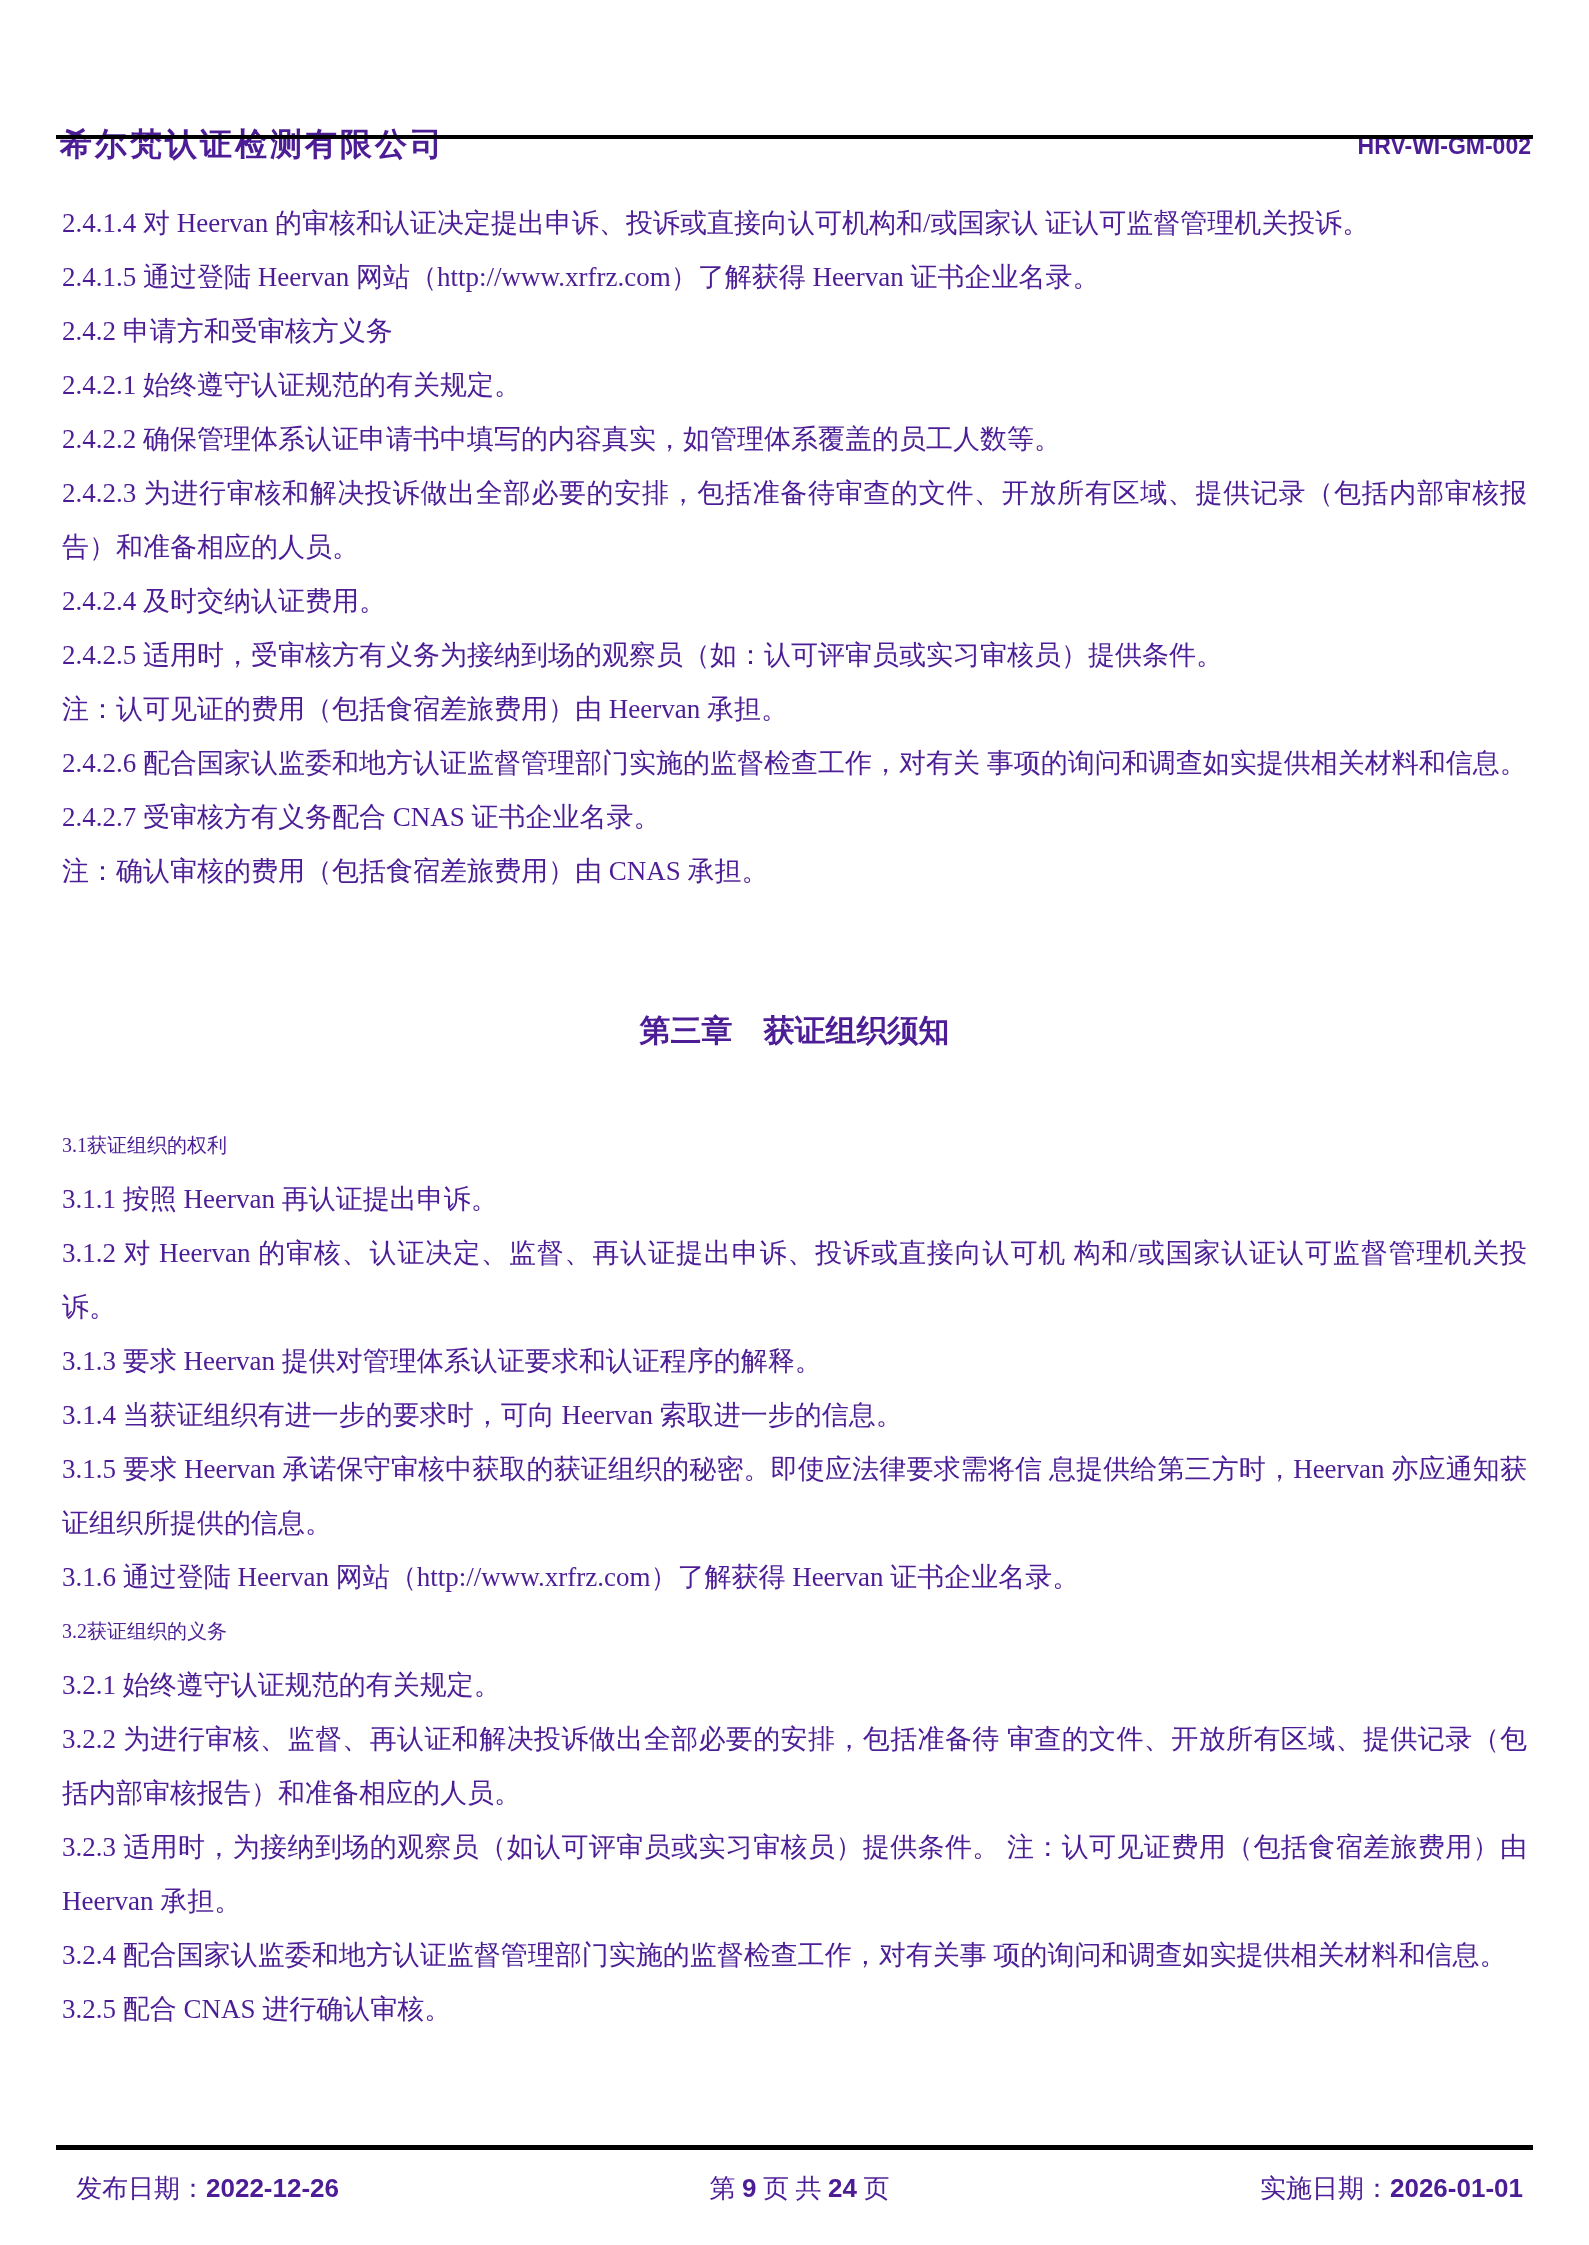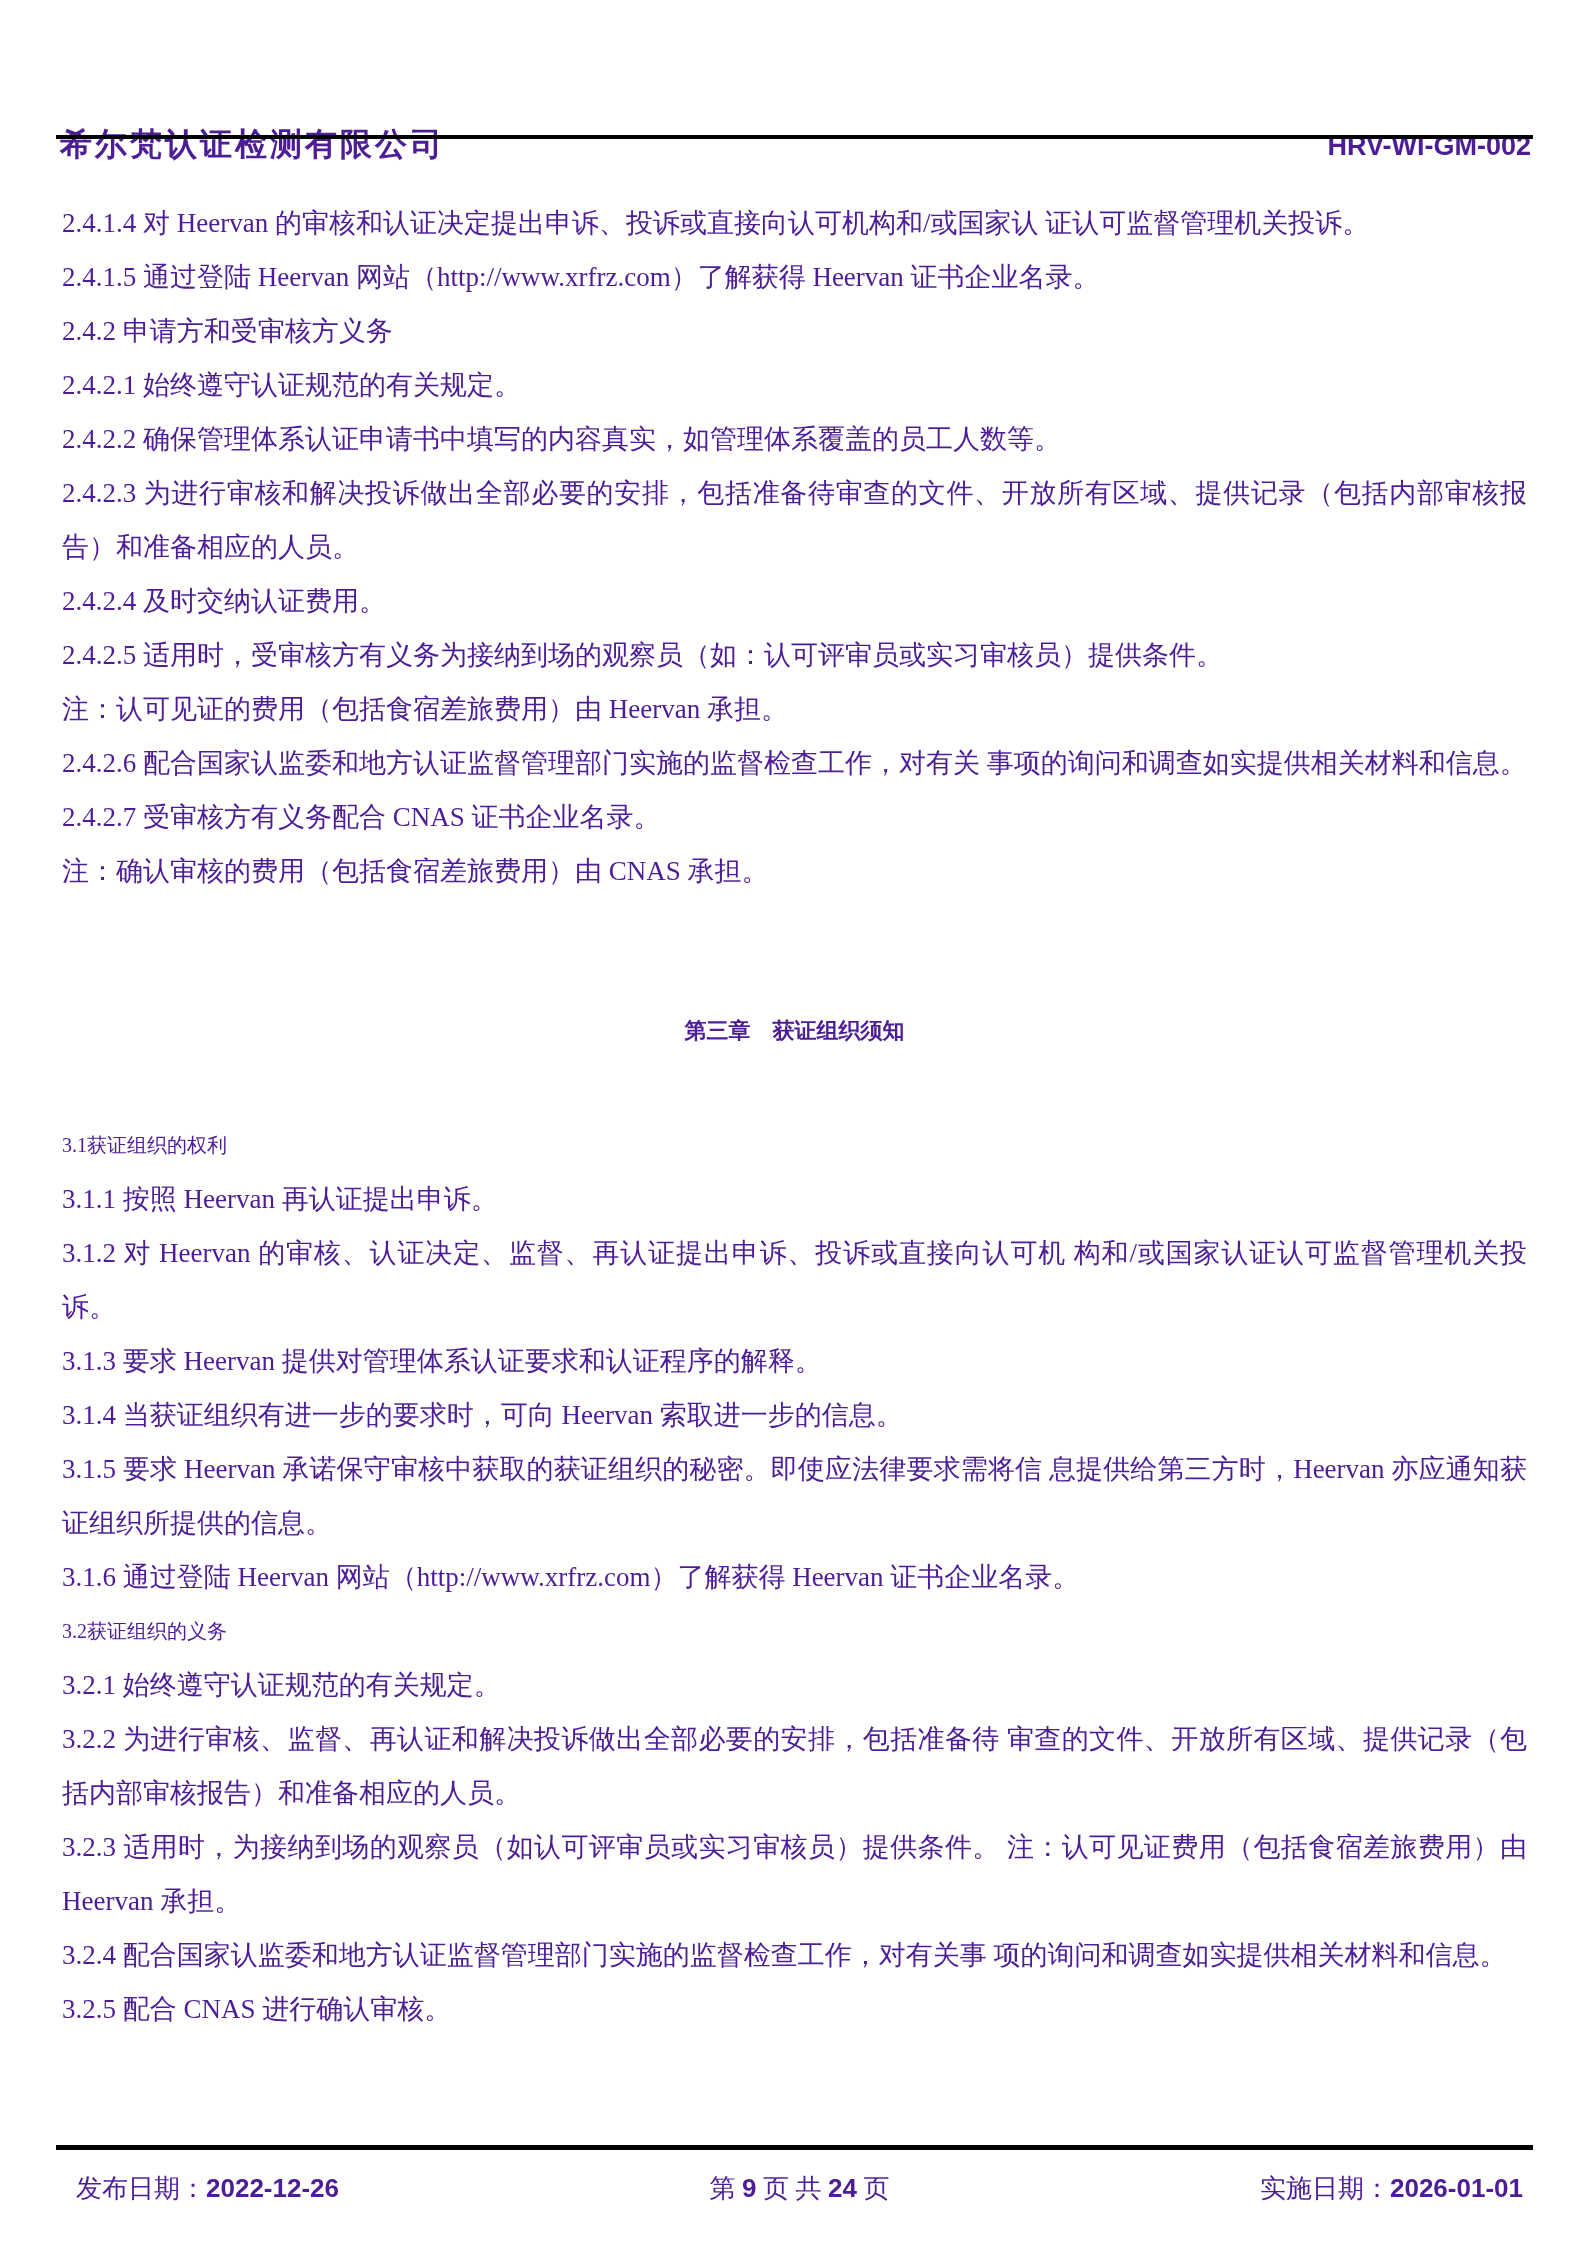--- a/index.html
+++ b/index.html
@@ -28,21 +28,21 @@
     align-items: flex-end;
   }
   .hdr .company {
     font-size: 32px;
     font-weight: bold;
     letter-spacing: 3px;
     line-height: 40px;
   }
   .hdr .doccode {
     font-family: "Liberation Sans", "DejaVu Sans", sans-serif;
-    font-size: 27px;
+    font-size: 23px;
     font-weight: bold;
     line-height: 36px;
     margin-top: 36px;
   }
   .hdr-rule {
     position: absolute;
     top: 135px;
     left: 56px;
     right: 56px;
     height: 4px;
@@ -59,21 +59,21 @@
     line-height: 54px;
   }
   .content p {
     margin: 0;
     text-align: justify;
   }
   .chapter-title {
     margin-top: 106px !important;
     text-align: center !important;
     font-weight: bold;
-    font-size: 22px;
+    font-size: 31px;
   }
   .sec-heading {
     margin-top: 60px !important;
     font-weight: normal;
     font-size: 20px;
   }
 
   
   .ftr-rule {
     position: absolute;

